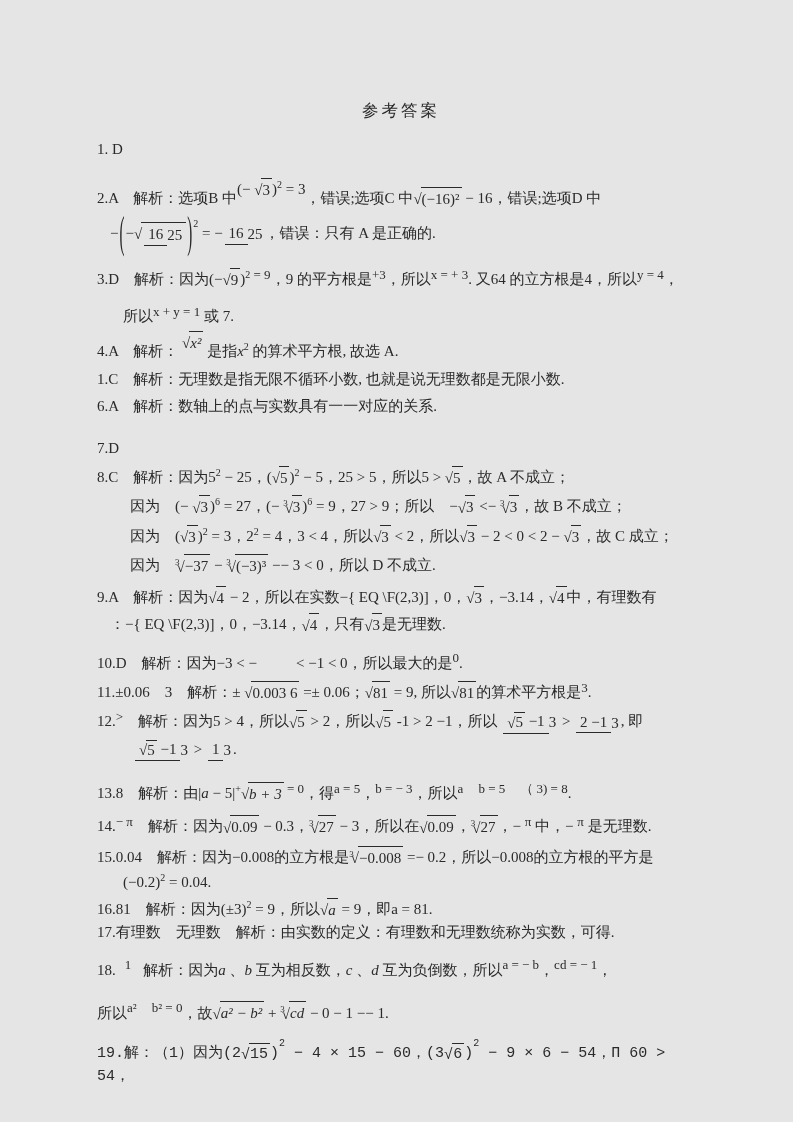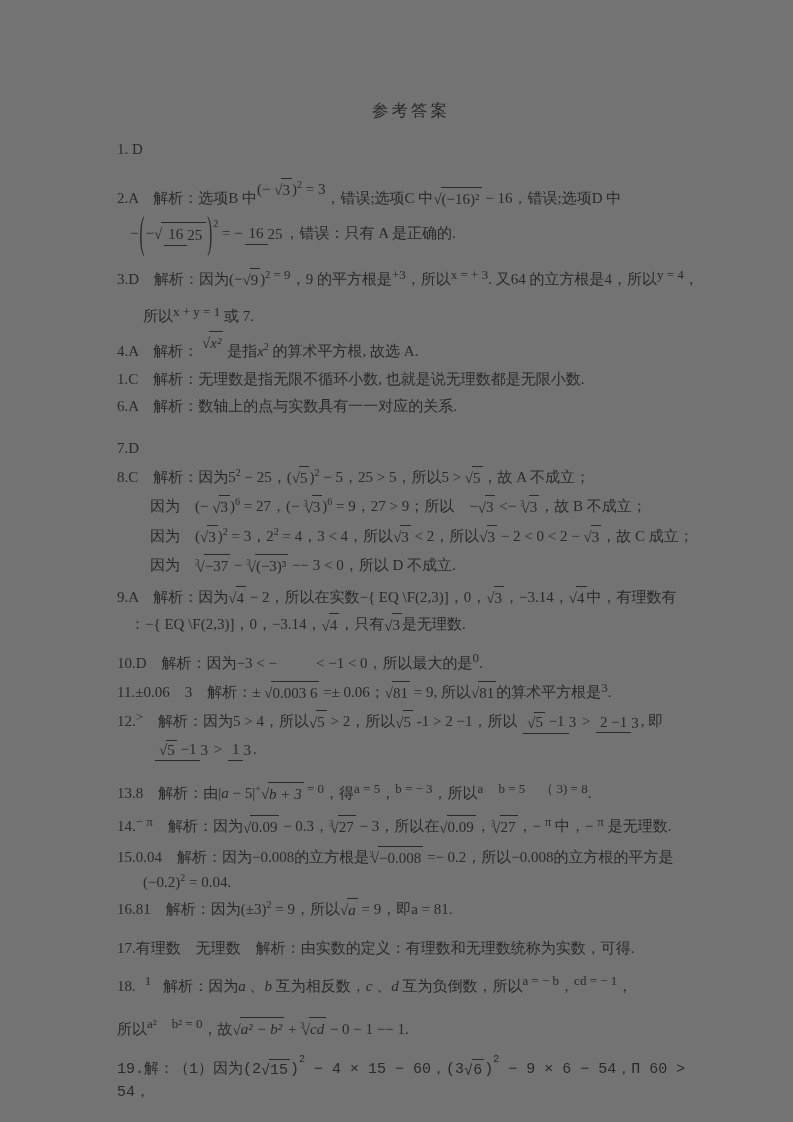--- a/index.html
+++ b/index.html
@@ -1,20 +1,20 @@
 <!DOCTYPE html>
 <html><head>
 <meta charset="utf-8">
 <style>
   html,body{margin:0;padding:0;}
   .page{
     width:793px;height:1122px;box-sizing:border-box;
-    background:#737373;color:#2a2a2a;
+    background:#e5e5e5;color:#2a2a2a;
     font-family:"Liberation Serif","DejaVu Serif",serif;
-    overflow:hidden;position:relative;padding-left:20px;
+    overflow:hidden;position:relative;
   }
   .content{padding:100px 88px 0 97px;font-size:15px;}
   .ttl{text-align:center;font-size:16.5px;letter-spacing:3px;margin:0 0 4px 0;font-weight:500;}
   .line{line-height:1.5;white-space:normal;}
   .seg{display:inline;}
   .it{font-style:italic;}
   .sp{font-size:10px;vertical-align:super;line-height:0;}
   .sp2{font-size:10px;vertical-align:11px;line-height:0;}
   .hi{position:relative;top:-5px;font-size:13px;}
   .up{position:relative;top:-9px;}
@@ -188,21 +188,21 @@
         <div class="line" style="margin-top: 7px;"><span class="seg">15.0.04　解析：因为−0.008的立方根是</span><span class="sq">
             <span class="ix">3</span>
             <span class="rd">√</span>
             <span class="ov">−0.008</span>
           </span><span class="seg"> =− 0.2，所以−0.008的立方根的平方是</span></div>
         <div class="line" style="margin-top: 2px; padding-left: 26px;"><span class="seg">(−0.2)</span><span class="sp">2</span><span class="seg"> = 0.04.</span></div>
         <div class="line" style="margin-top: 4px;"><span class="seg">16.81　解析：因为(±3)</span><span class="sp">2</span><span class="seg"> = 9，所以</span><span class="sq">
             <span class="rd">√</span>
             <span class="ov it">a</span>
           </span><span class="seg"> = 9，即a = 81.</span></div>
-        <div class="line" style="margin-top: 16px;"><span class="seg">17.有理数　无理数　解析：由实数的定义：有理数和无理数统称为实数，可得.</span></div>
+        <div class="line" style="margin-top: 0;"><span class="seg">17.有理数　无理数　解析：由实数的定义：有理数和无理数统称为实数，可得.</span></div>
         <div class="line" style="margin-top: 8px;"><span class="seg">18.</span><span class="g" style="width: 0.6em; overflow: hidden;">&nbsp;</span><span class="hi">1</span><span class="g" style="width: 0.8em; overflow: hidden;">&nbsp;</span><span class="seg">解析：因为</span><span class="seg it">a</span><span class="seg"> 、</span><span class="seg it">b</span><span class="seg"> 互为相反数，</span><span class="seg it">c</span><span class="seg"> 、</span><span class="seg it">d</span><span class="seg"> 互为负倒数，所以</span><span class="hi">a = − b</span><span class="seg">，</span><span class="hi">cd = − 1</span><span class="seg">，</span></div>
         <div class="line" style="margin-top: 14px;"><span class="seg">所以</span><span class="hi">a²</span><span class="g" style="width: 1em; overflow: hidden;">&nbsp;</span><span class="hi">b² = 0</span><span class="seg">，故</span><span class="sq">
             <span class="rd">√</span>
             <span class="ov it">a² − b²</span>
           </span><span class="seg"> + </span><span class="sq">
             <span class="ix">3</span>
             <span class="rd">√</span>
             <span class="ov it">cd</span>
           </span><span class="seg"> − 0 − 1 −− 1.</span></div>
         <div class="line" style="margin-top: 18px; font-family: Liberation Mono, monospace;"><span class="seg">19.解：（1）因为(2</span><span class="sq">

